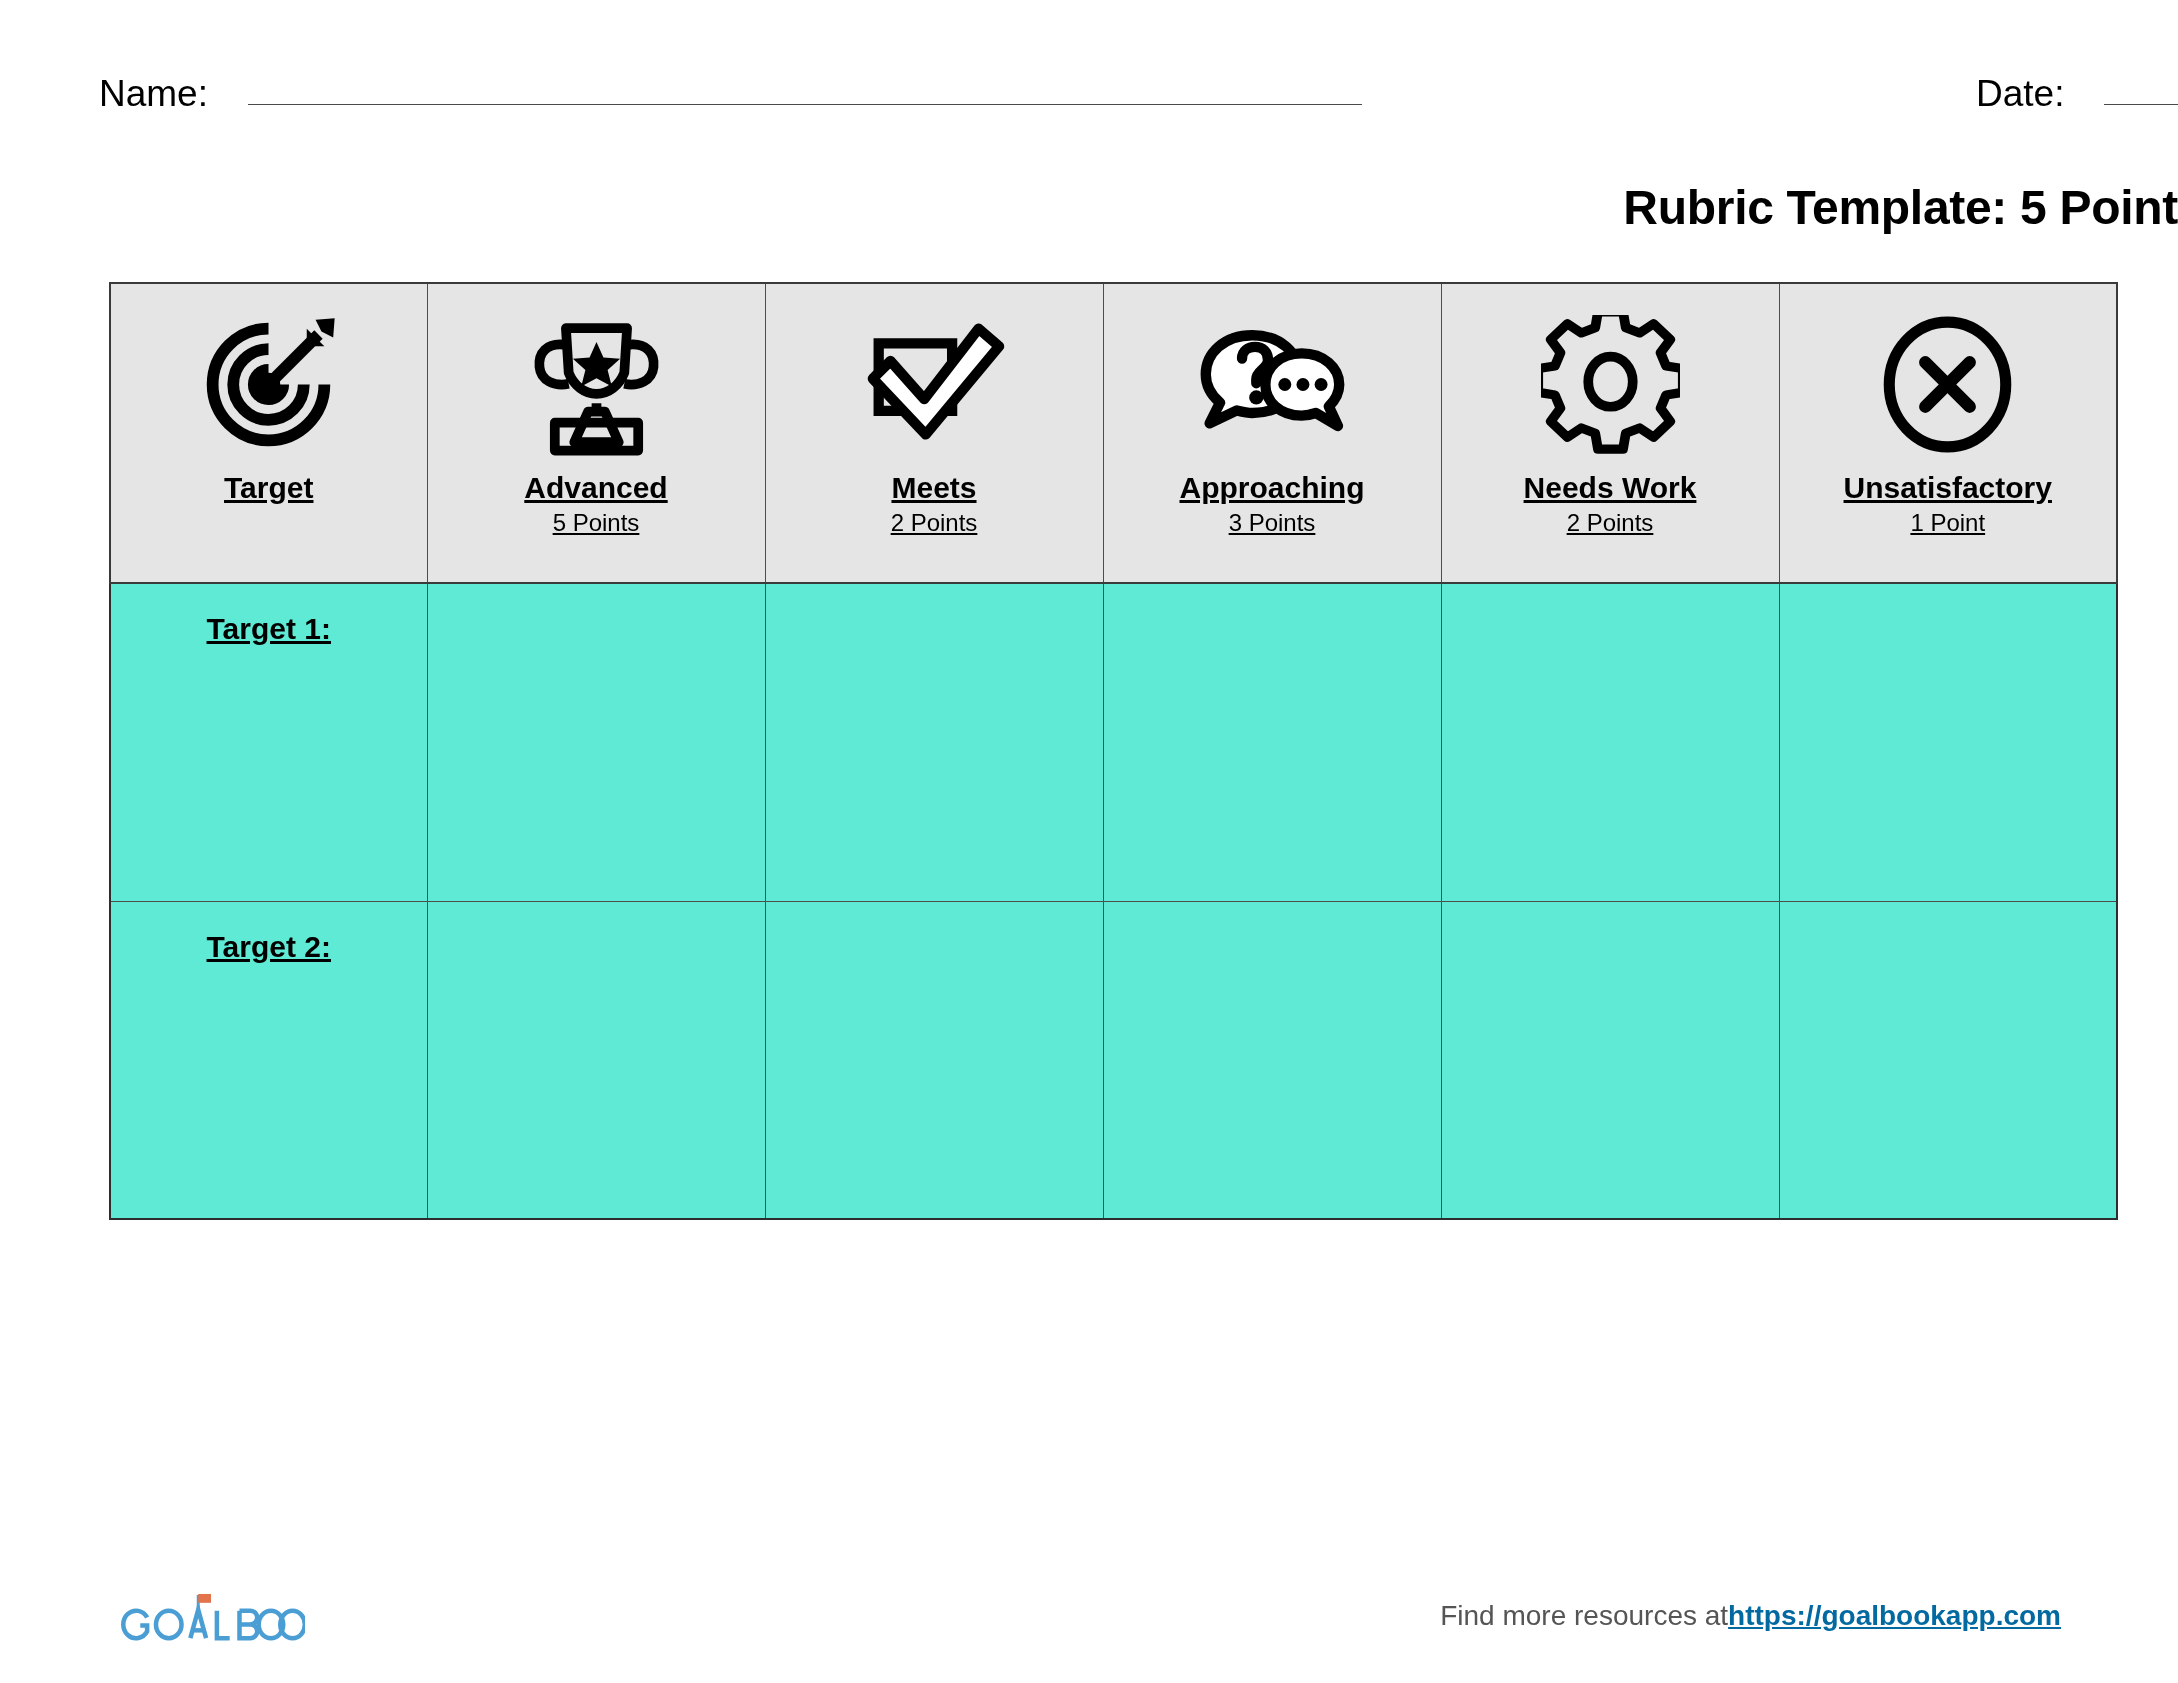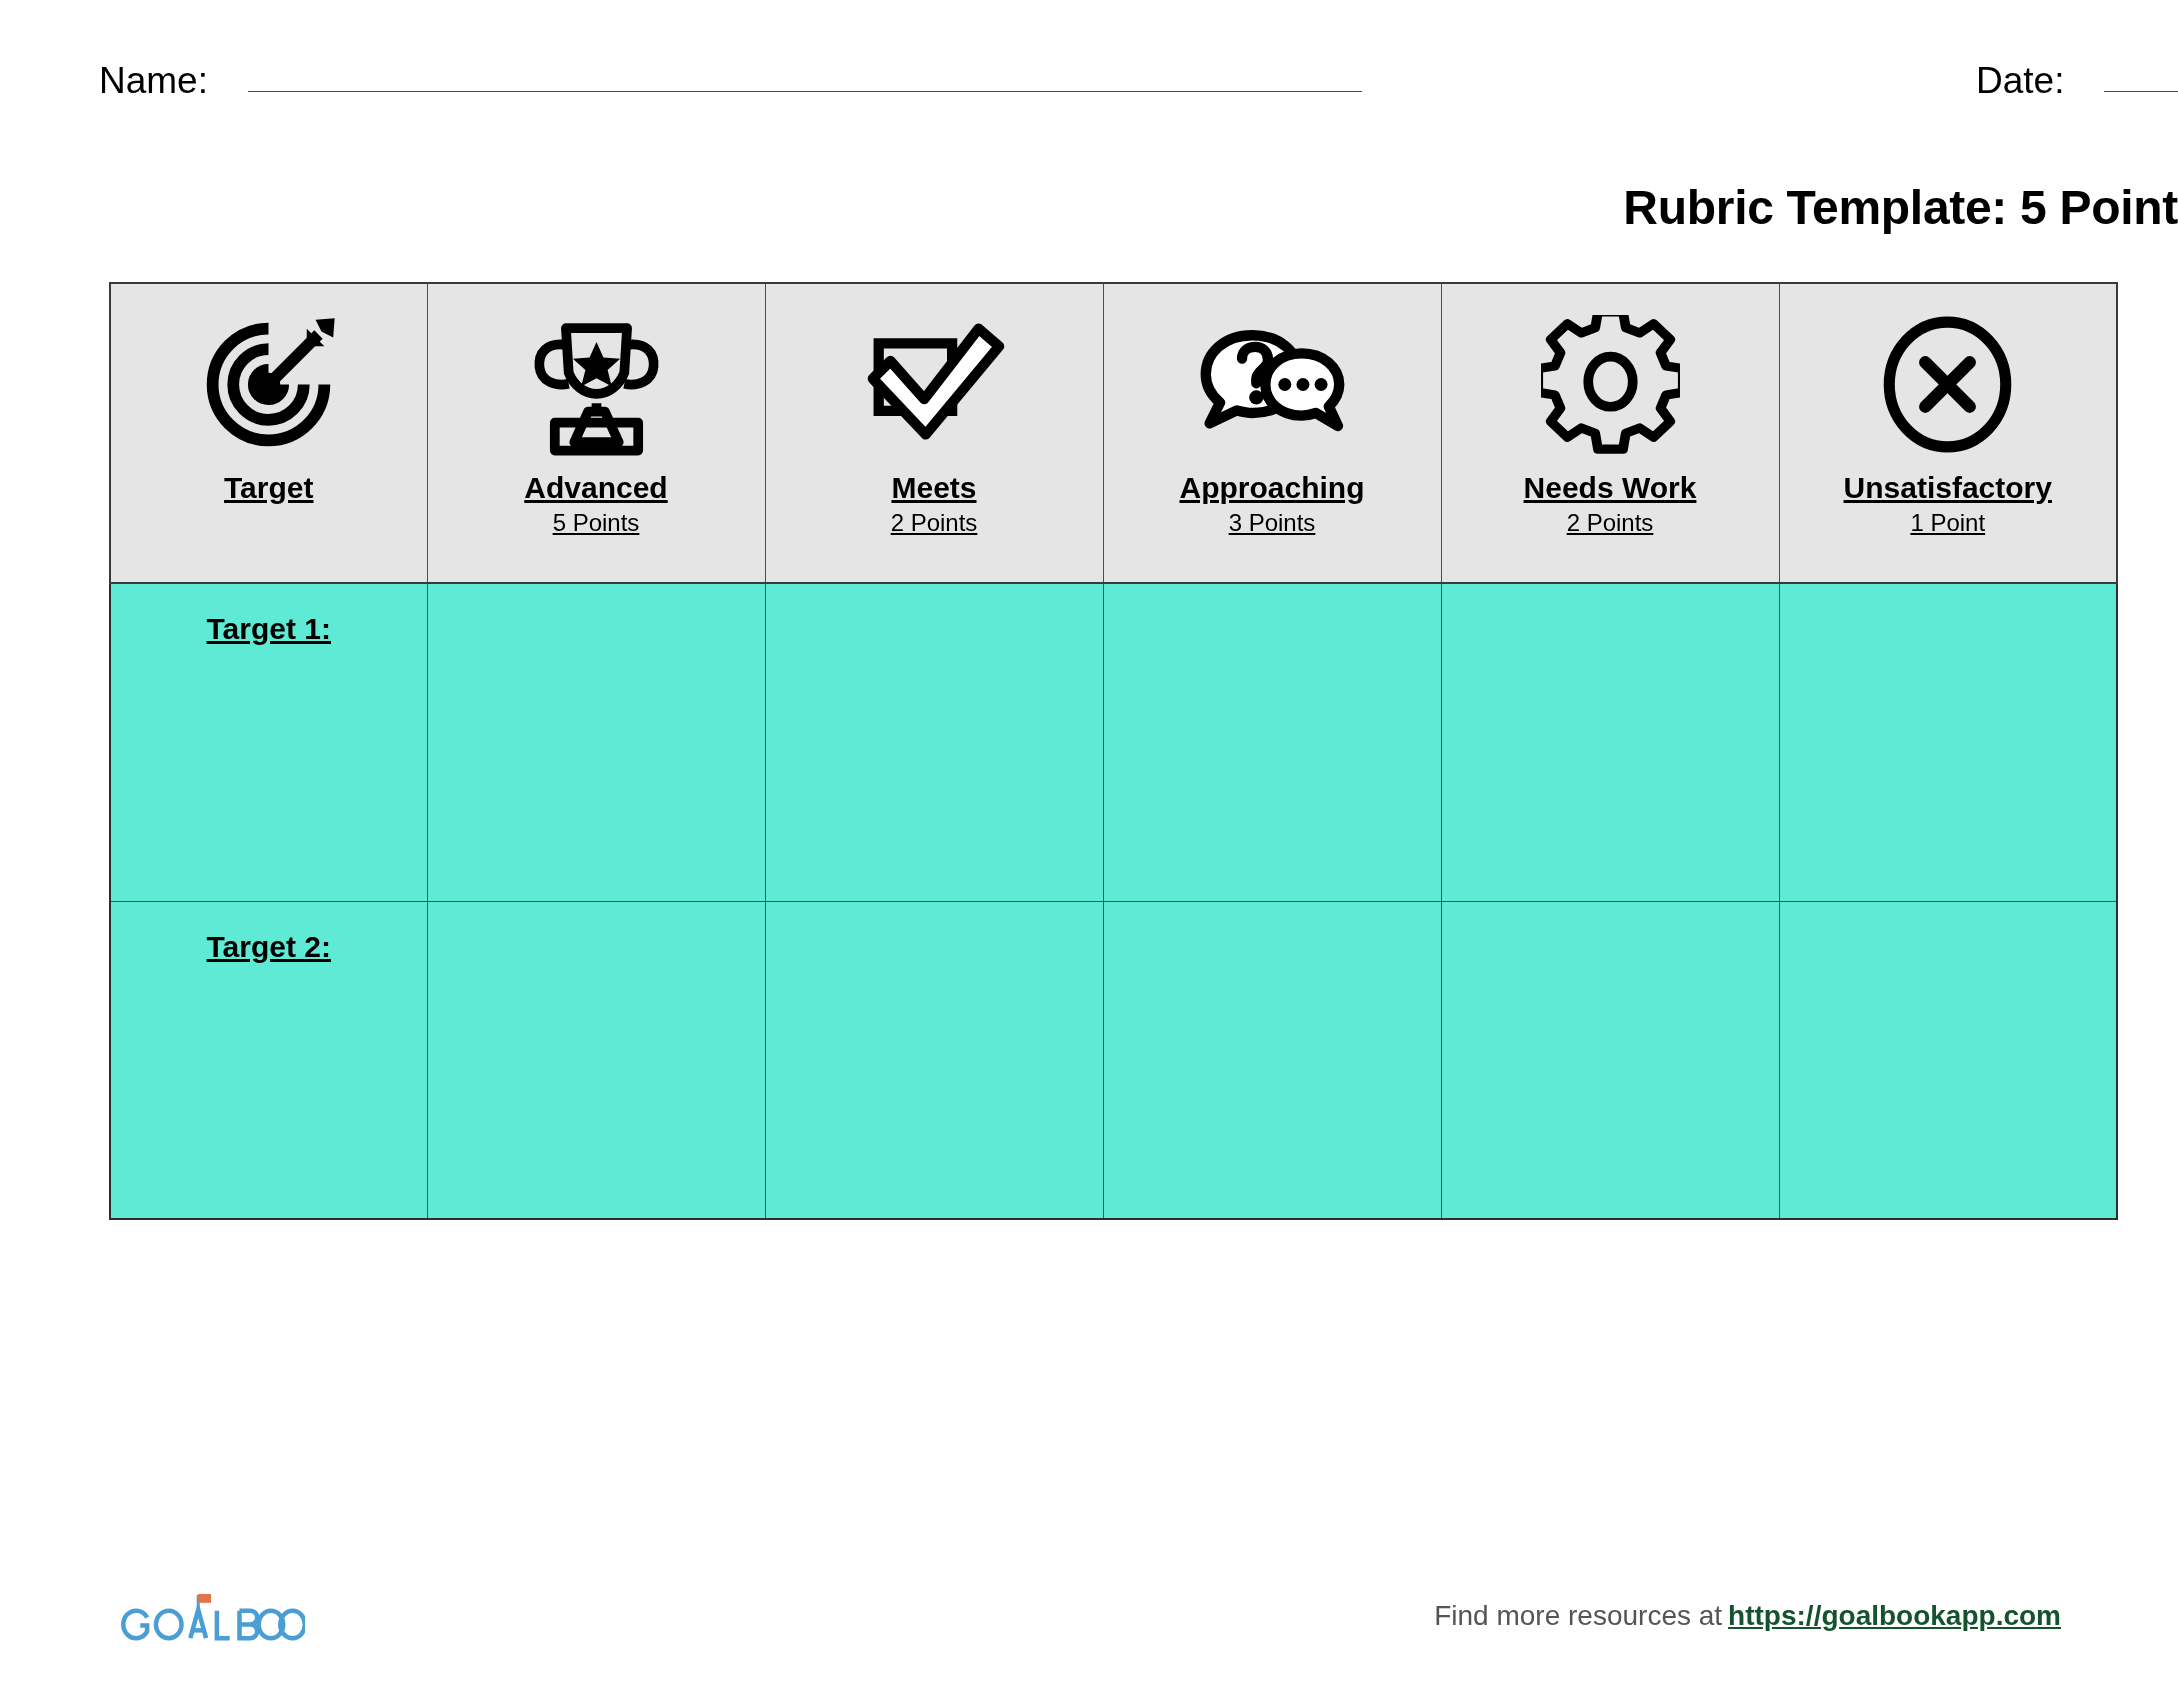--- a/index.html
+++ b/index.html
@@ -16,21 +16,21 @@
   .page {
     position: relative;
     width: 2178px;
     height: 1683px;
     padding: 0;
   }
 
   
   .meta-row {
     position: absolute;
-    top: 42px;
+    top: 55px;
     left: 0;
     width: 2178px;
     height: 59px;
     display: flex;
     align-items: flex-end;
   }
 
   .meta-name {
     display: flex;
     align-items: flex-end;
@@ -175,24 +175,23 @@
   .footer-note {
     position: absolute;
     right: 117px;
     top: 8px;
     font-size: 28px;
     color: #555555;
     white-space: nowrap;
   }
 
   .footer-link {
-    color: #14532d;
+    color: #0369a1;
     font-weight: bold;
     text-decoration: underline;
-    margin-left: 6px;
   }
 </style>
 </head>
 <body>
 
 <div class="page">
 
   <div class="meta-row">
     <div class="meta-name">
       <span class="meta-label">Name:</span>

